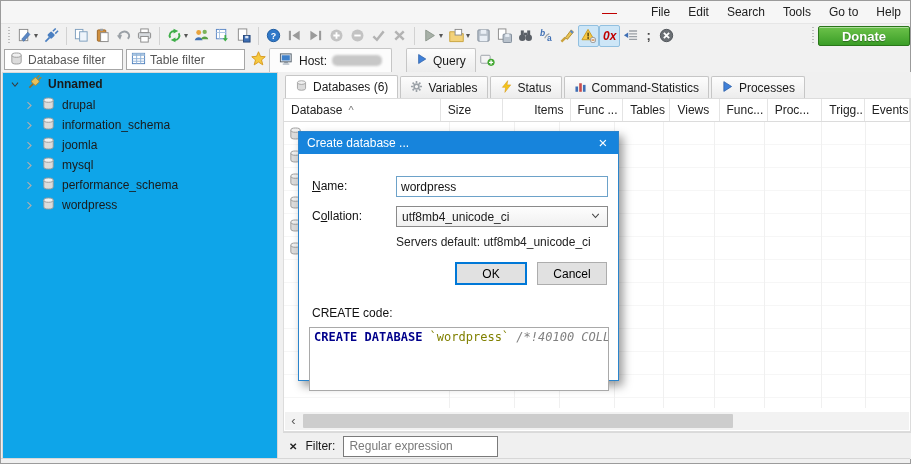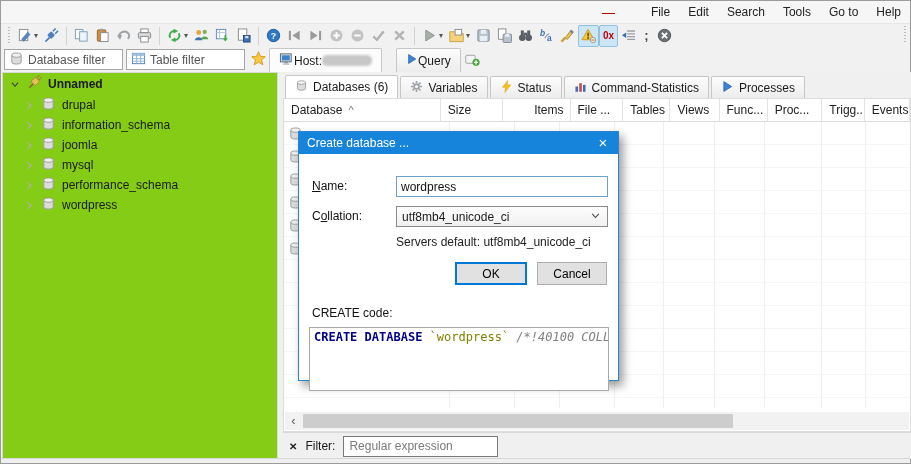--- a/index.html
+++ b/index.html
@@ -18,46 +18,46 @@
   .grip { width:5px; height:18px; margin:0 3px;
     background:repeating-linear-gradient(#bdbdbd 0 1px, transparent 1px 3px);
     background-size:2px 100%; background-repeat:no-repeat; background-position:center; }
   .tb-btn { display:flex; align-items:center; height:22px; padding:0 2px; border:1px solid transparent;
     background:transparent; cursor:default; }
   .tb-btn.toggled { background:#cde6f7; border-color:#92c0e0; border-radius:2px; }
   .tb-btn svg { display:block; }
   .tb-sep { width:1px; height:18px; background:#d2d2d2; margin:0 4px; }
   .dd { font-size:8px; color:#555; margin-left:2px; }
   .tb-text { font-weight:bold; font-size:13px; color:#444; padding:0 2px; }
-  .hexlbl { font-size:10px; font-weight:bold; color:#c00000; 
+  .hexlbl { font-size:12px; font-weight:bold; color:#c00000; font-style:italic;
     border-top:1px solid #c00000; padding:16px 1px; line-height:12px; }
   .donate-wrap { position:absolute; right:0; top:2px; display:flex; align-items:center; }
   .donate { height:20px; min-width:92px; padding:0 14px; color:#fff; font-weight:bold; font-size:13px;
     background:linear-gradient(#6cc24a,#3b9e27); border:1px solid #2a761a; border-radius:2px;
     text-shadow:0 1px 1px rgba(0,0,0,.35); box-shadow:inset 0 1px 0 rgba(255,255,255,.45); }
 
   
   .row2 { height:25px; background:#f1f1f1; display:flex; align-items:center; position:relative; }
   .filter-box { display:flex; align-items:center; gap:4px; width:119px; height:21px; background:#fff;
     border:1px solid #a6a6a6; margin-left:3px; padding:0 4px; }
   .filter-box input { border:none; outline:none; width:90px; font-size:12px;
     font-family:Liberation Sans, sans-serif; color:#333; }
   .filter-box input::placeholder { color:#555; }
   .star-btn { background:none; border:none; margin-left:6px; height:20px; cursor:default; }
   .session-tabs { position:absolute; left:268px; bottom:0; display:flex; align-items:flex-end; height:25px; }
-  .stab { display:flex; align-items:center; height:24px; padding:0 9px;
+  .stab { display:flex; align-items:center; gap:5px; height:24px; padding:0 9px;
     border:1px solid #c6c6c6; border-bottom:none; border-radius:2px 2px 0 0; font-size:12px; }
   .stab.active { background:#fcfcfc; }
   .stab.inactive { background:linear-gradient(#fdfdfd,#ececec); margin-left:14px; }
   .blur-blob { width:50px; height:11px; background:#c7c7c7; border-radius:5px; filter:blur(1px); }
   .newtab-btn { background:none; border:none; height:22px; margin-left:4px; }
 
   
   .main { position:absolute; left:1px; top:71px; width:909px; height:387px; }
-  .tree-panel { position:absolute; left:0; top:0; width:276px; height:387px; background:#84cc16;
+  .tree-panel { position:absolute; left:0; top:0; width:276px; height:387px; background:#0ea5e9;
     border:1px solid #d9d9d9; overflow:hidden; }
   .splitter { position:absolute; left:276px; top:0; width:5px; height:387px; background:#f0f0f0; }
   .tree-row { display:flex; align-items:center; gap:6px; height:20px; padding-left:6px; cursor:default; }
   .tree-row.session { font-weight:bold; height:22px; }
   .tree-row.child { padding-left:20px; }
   .chev { width:12px; display:inline-flex; justify-content:center; }
 
   .right-panel { position:absolute; left:281px; top:0; width:628px; height:387px; background:#f0f0f0; }
 
   
@@ -331,20 +331,21 @@
         </button>
         <button class="tb-btn">
           <svg width="15" height="15" viewBox="0 0 16 16">
             <circle cx="8" cy="8" r="6.6" fill="#6b7075" stroke="#4e5257"></circle>
             <path d="M5.2 5.2 L10.8 10.8 M10.8 5.2 L5.2 10.8" stroke="#fff" stroke-width="1.9"></path>
           </svg>
         </button>
       </span>
     <div class="donate-wrap">
       <div class="grip"></div>
+      <button class="donate">Donate</button>
     </div>
   </div>
 
   <div class="row2">
     <div class="filter-box">
       <span id="ic-dbfilter"><svg width="15" height="15" viewBox="0 0 16 16">
             <path d="M3 4.4 v7.2 a5 2.3 0 0 0 10 0 V4.4" fill="#dcdcdc" stroke="#9a9a9a"></path>
             <ellipse cx="8" cy="4.4" rx="5" ry="2.3" fill="#f0f0f0" stroke="#9a9a9a"></ellipse>
           </svg></span>
       <input placeholder="Database filter" style="">
@@ -522,21 +523,21 @@
               <span>Database</span>
               <span class="sort-caret">^</span>
             </div>
             <div class="gh-cell" style="width: 65px; align-items: center;">
               <span>Size</span>
             </div>
             <div class="gh-cell" style="width: 45px; margin-left: 24px;">
               <span>Items</span>
             </div>
             <div class="gh-cell" style="width: 55px;">
-              <span>File ...</span>
+              <span>Func ...</span>
             </div>
             <div class="gh-cell" style="width: 49px;">
               <span>Tables</span>
             </div>
             <div class="gh-cell" style="width: 51px;">
               <span>Views</span>
             </div>
             <div class="gh-cell" style="width: 50px;">
               <span>Func...</span>
             </div>

